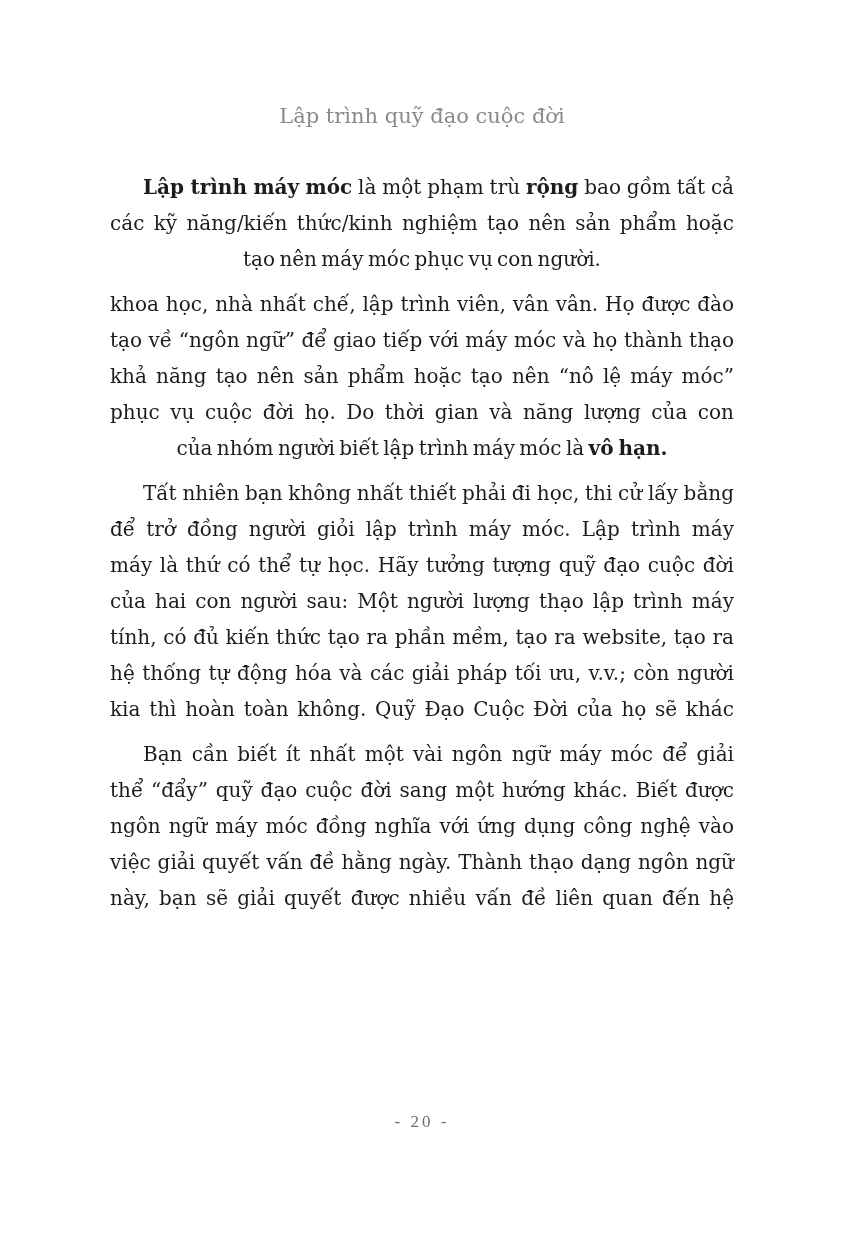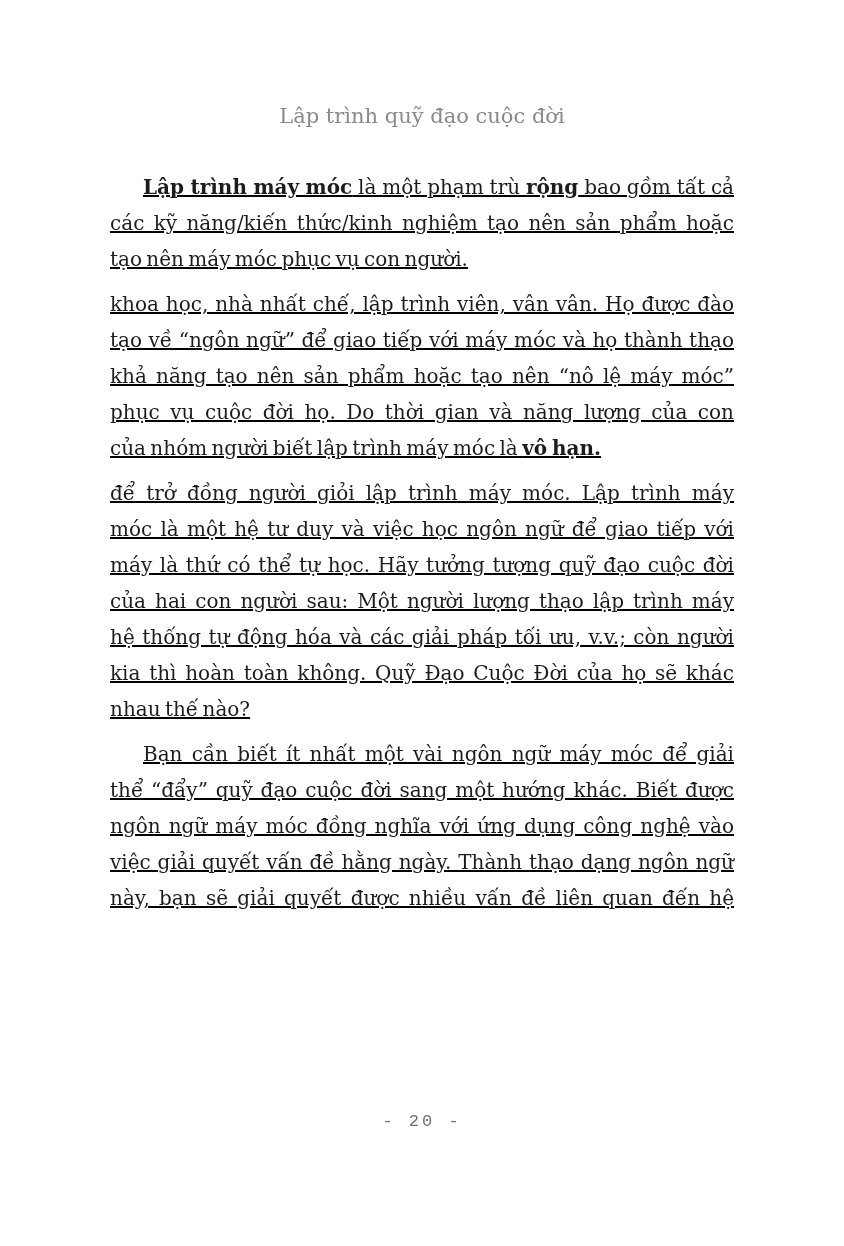--- a/index.html
+++ b/index.html
@@ -17,40 +17,40 @@
   .running-header {
     padding-top: 103px;
     text-align: center;
     font-size: 21px;
     line-height: 26px;
     color: #8a8a8a;
   }
   .page-body {
     width: 624px;
     margin: 40px auto 0 auto;
-    text-decoration: underline;
   }
   .paragraph { margin: 0 0 9px 0; }
   .line {
     font-size: 20px;
     line-height: 36px;
     color: #1c1c1c;
     word-spacing: -2px;
+    text-align: center;
   }
   .line.justify {
     text-align: justify;
     text-align-last: justify;
   }
   .line.first { text-indent: 33px; }
   .bold { font-weight: bold; }
   .page-number {
     position: absolute;
     top: 1112px; left: 0; right: 0;
     text-align: center;
-    font-family: Liberation Mono, monospace;
+    font-family: Liberation Serif, serif;
     font-size: 17px;
     letter-spacing: 3px;
     color: #6f6f6f;
   }
 </style>
 </head>
 <body>
 
 <div class="page">
   <div class="running-header">Lập trình quỹ đạo cuộc đời</div>
@@ -62,27 +62,27 @@
         <div class="line"><span>tạo nên máy móc phục vụ con người.</span></div>
       </div>
       <div class="paragraph">
         <div class="line justify"><span>khoa học, nhà nhất chế, lập trình viên, vân vân. Họ được đào</span></div>
         <div class="line justify"><span>tạo về “ngôn ngữ” để giao tiếp với máy móc và họ thành thạo</span></div>
         <div class="line justify"><span>khả năng tạo nên sản phẩm hoặc tạo nên “nô lệ máy móc”</span></div>
         <div class="line justify"><span>phục vụ cuộc đời họ. Do thời gian và năng lượng của con</span></div>
         <div class="line"><span>của nhóm người biết lập trình máy móc là </span><span class="bold">vô hạn.</span></div>
       </div>
       <div class="paragraph">
+        <div class="line justify first"><span>Tất nhiên bạn không nhất thiết phải đi học, thi cử lấy bằng</span></div>
         <div class="line justify"><span>để trở đồng người giỏi lập trình máy móc. Lập trình máy</span></div>
-        <div class="line justify"><span>móc là một hệ tư duy và việc học ngôn ngữ để giao tiếp với</span></div>
         <div class="line justify"><span>máy là thứ có thể tự học. Hãy tưởng tượng quỹ đạo cuộc đời</span></div>
         <div class="line justify"><span>của hai con người sau: Một người lượng thạo lập trình máy</span></div>
+        <div class="line justify"><span>tính, có đủ kiến thức tạo ra phần mềm, tạo ra website, tạo ra</span></div>
         <div class="line justify"><span>hệ thống tự động hóa và các giải pháp tối ưu, v.v.; còn người</span></div>
         <div class="line justify"><span>kia thì hoàn toàn không. Quỹ Đạo Cuộc Đời của họ sẽ khác</span></div>
-        <div class="line"><span>nhau thế nào?</span></div>
       </div>
       <div class="paragraph">
         <div class="line justify first"><span>Bạn cần biết ít nhất một vài ngôn ngữ máy móc để giải</span></div>
         <div class="line justify"><span>thể “đẩy” quỹ đạo cuộc đời sang một hướng khác. Biết được</span></div>
         <div class="line justify"><span>ngôn ngữ máy móc đồng nghĩa với ứng dụng công nghệ vào</span></div>
         <div class="line justify"><span>việc giải quyết vấn đề hằng ngày. Thành thạo dạng ngôn ngữ</span></div>
         <div class="line justify"><span>này, bạn sẽ giải quyết được nhiều vấn đề liên quan đến hệ</span></div>
       </div>
     </div>
 

